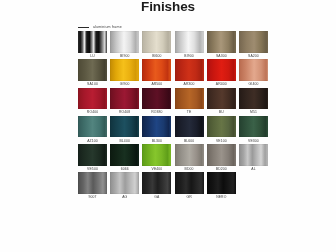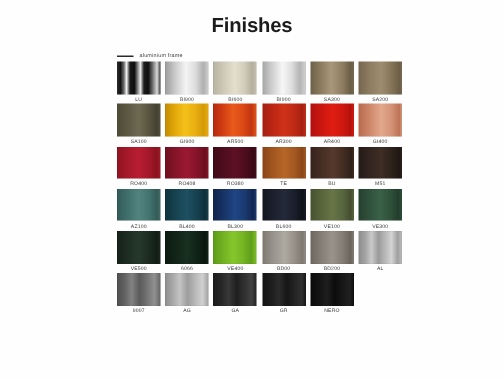--- a/index.html
+++ b/index.html
@@ -14,21 +14,20 @@
     position:absolute;inset:0;
     background:#fefefe;
   }
   .title{
     text-align:center;
     font-size:13.5px;
     font-weight:700;
     color:#1b1b1b;
     letter-spacing:-0.1px;
     margin:0;
-    padding-top:10px;
     line-height:14px;
   }
   .legend{
     display:flex;
     align-items:center;
     gap:4px;
     margin:11px 0 0 78px;
   }
   .legend-rule{
     display:inline-block;

